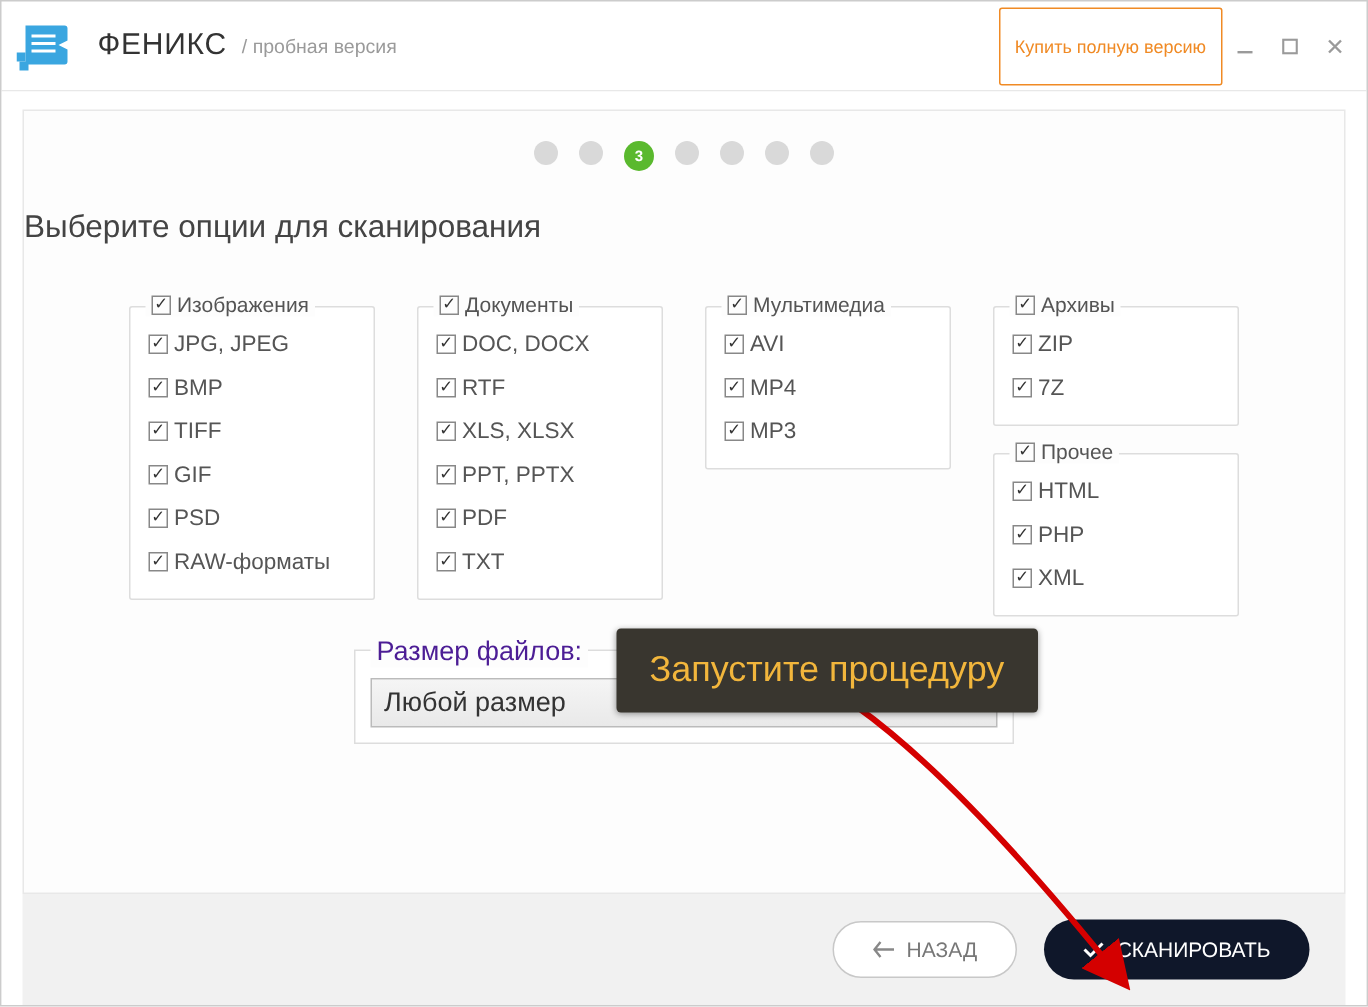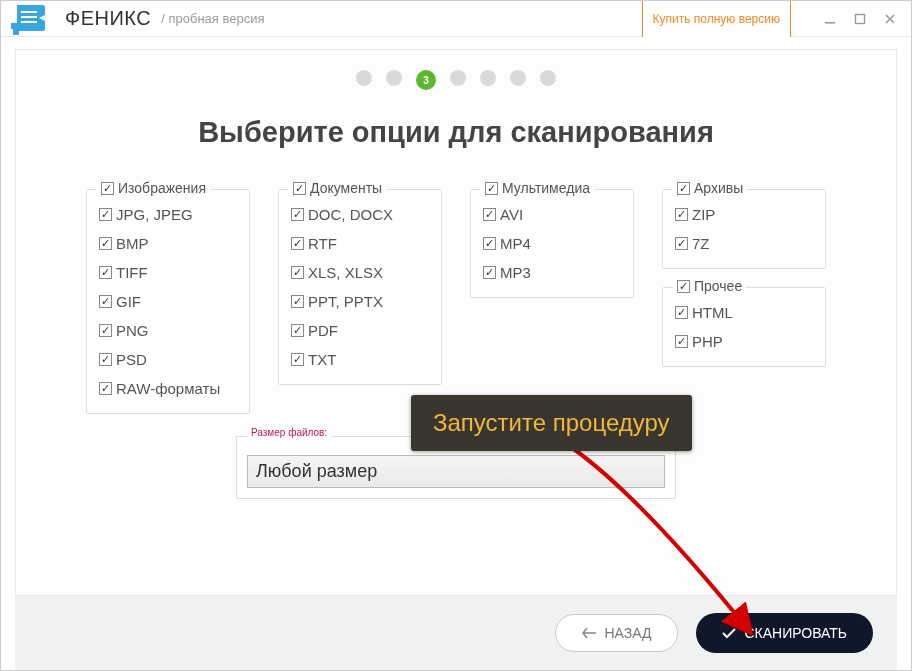--- a/index.html
+++ b/index.html
@@ -1,48 +1,48 @@
 <!DOCTYPE html>
 <html><head>
 <meta charset="utf-8">
 <style>
   * { box-sizing: border-box; margin: 0; padding: 0; }
   html, body { width: 912px; height: 671px; font-family: Arial, Helvetica, sans-serif; background: #fff; color: #333; }
   body { border: 1px solid #ccc; display: flex; flex-direction: column; overflow: hidden; }
 
   
-  .titlebar { height: 36px; display: flex; align-items: center; padding: 0 6px 0 10px; border-bottom: 1px solid #e8e8e8; }
+  .titlebar { height: 60px; display: flex; align-items: center; padding: 0 6px 0 10px; border-bottom: 1px solid #e8e8e8; }
   .logo { width: 44px; height: 44px; margin-right: 10px; }
   .app-name { font-size: 20px; font-weight: 400; color: #333; letter-spacing: .5px; margin-right: 10px; }
   .trial { font-size: 13px; color: #9a9a9a; }
   .titlebar-spacer { flex: 1; }
-  .buy-btn { border: 1px solid #f08a24; color: #f08a24; background: #fff; font-size: 12px; padding: 18px 10px; border-radius: 2px; cursor: pointer; margin-right: 24px; }
+  .buy-btn { border: 1px solid #f08a24; color: #f08a24; background: #fff; font-size: 12px; padding: 18px 10px; border-radius: 2px; cursor: pointer; margin-right: 0; }
   .win-btn { width: 30px; height: 30px; display: inline-flex; align-items: center; justify-content: center; color: #9a9a9a; cursor: pointer; }
 
   
   .content { flex: 1; background: #fff; padding: 12px 14px 0 14px; display: flex; flex-direction: column; position: relative; }
   .panel { flex: 1; border: 1px solid #e8e8e8; background: #fdfdfd; position: relative; padding-bottom: 10px; }
 
   .stepper { display: flex; justify-content: center; gap: 14px; padding: 20px 0 18px 0; }
   .step { width: 16px; height: 16px; border-radius: 50%; background: #d9d9d9; display: flex; align-items: center; justify-content: center; font-size: 10px; color: #fff; }
   .step.current { width: 20px; height: 20px; background: #5ab92e; font-weight: bold; }
 
-  .page-title { text-align: center; font-size: 29px; font-weight: 700; color: #444; margin: 8px 0 40px 0; }
+  .page-title { font-size: 21px; font-weight: 400; color: #444; margin: 8px 0 40px 0; }
 
   .groups { display: flex; gap: 28px; padding: 0 70px; }
   .col { flex: 1; display: flex; flex-direction: column; gap: 18px; }
   .group { border: 1px solid #ddd; border-radius: 2px; padding: 10px 12px 10px 12px; position: relative; background: #fff; }
   .group-legend { position: absolute; top: -10px; left: 10px; background: #fdfdfd; padding: 0 4px; font-size: 14px; color: #555; display: flex; align-items: center; gap: 4px; }
   .check-row { display: flex; align-items: center; gap: 4px; font-size: 15px; color: #555; padding: 6px 0; }
   .chk { width: 13px; height: 13px; border: 1px solid #888; display: inline-flex; align-items: center; justify-content: center; font-size: 11px; line-height: 1; color: #333; cursor: pointer; }
   .chk::before { content: "✓"; }
 
   
   .size-group { margin: 22px 220px 0 220px; border: 1px solid #ddd; padding: 18px 10px 10px 10px; position: relative; background: #fff; }
-  .size-legend { position: absolute; top: -10px; left: 10px; background: #fdfdfd; padding: 0 4px; font-size: 10px; color: #be185d; }
+  .size-legend { position: absolute; top: -10px; left: 10px; background: #fdfdfd; padding: 0 4px; font-size: 18px; color: #4c1d95; }
   .size-select { width: 100%; border: 1px solid #bbb; background: linear-gradient(#f5f5f5,#e9e9e9); padding: 5px 8px; font-size: 18px; color: #333; cursor: pointer; }
 
   
   .footer { height: 74px; background: #f1f1f1; display: flex; align-items: center; justify-content: flex-end; gap: 18px; padding: 0 24px; }
   .back-btn { border: 1px solid #c8c8c8; background: #fff; color: #777; border-radius: 22px; padding: 10px 26px; font-size: 14px; display: flex; align-items: center; gap: 8px; cursor: pointer; }
   .scan-btn { border: none; background: #0f172a; color: #fff; border-radius: 22px; padding: 12px 26px; font-size: 14px; display: flex; align-items: center; gap: 8px; cursor: pointer; }
 
   
   .callout { position: absolute; left: 410px; top: 358px; background: #39362f; color: #f2b63c; font-size: 24px; padding: 14px 22px; border-radius: 3px; box-shadow: 0 1px 4px rgba(0,0,0,.4); pointer-events: none; z-index: 10; }
   .arrow-svg { position: absolute; left: 560px; top: 400px; z-index: 9; pointer-events: none; }
@@ -114,24 +114,20 @@
           <div class="check-row">
               <span class="chk"></span>
               <span>TIFF</span>
             </div>
           <div class="check-row">
               <span class="chk"></span>
               <span>GIF</span>
             </div>
           <div class="check-row">
               <span class="chk"></span>
-              <span>PNG</span>
-            </div>
-          <div class="check-row">
-              <span class="chk"></span>
               <span>PSD</span>
             </div>
           <div class="check-row">
               <span class="chk"></span>
               <span>RAW-форматы</span>
             </div>
         </div>
       </div>
 
       <div class="col">
@@ -208,20 +204,24 @@
               <span class="chk"></span>
               <span>Прочее</span>
             </div>
           <div class="check-row">
               <span class="chk"></span>
               <span>HTML</span>
             </div>
           <div class="check-row">
               <span class="chk"></span>
               <span>PHP</span>
+            </div>
+          <div class="check-row">
+              <span class="chk"></span>
+              <span>XML</span>
             </div>
         </div>
       </div>
 
     </div>
 
     <div class="size-group">
       <div class="size-legend">Размер файлов:</div>
       <div class="size-select">Любой размер</div>
     </div>

